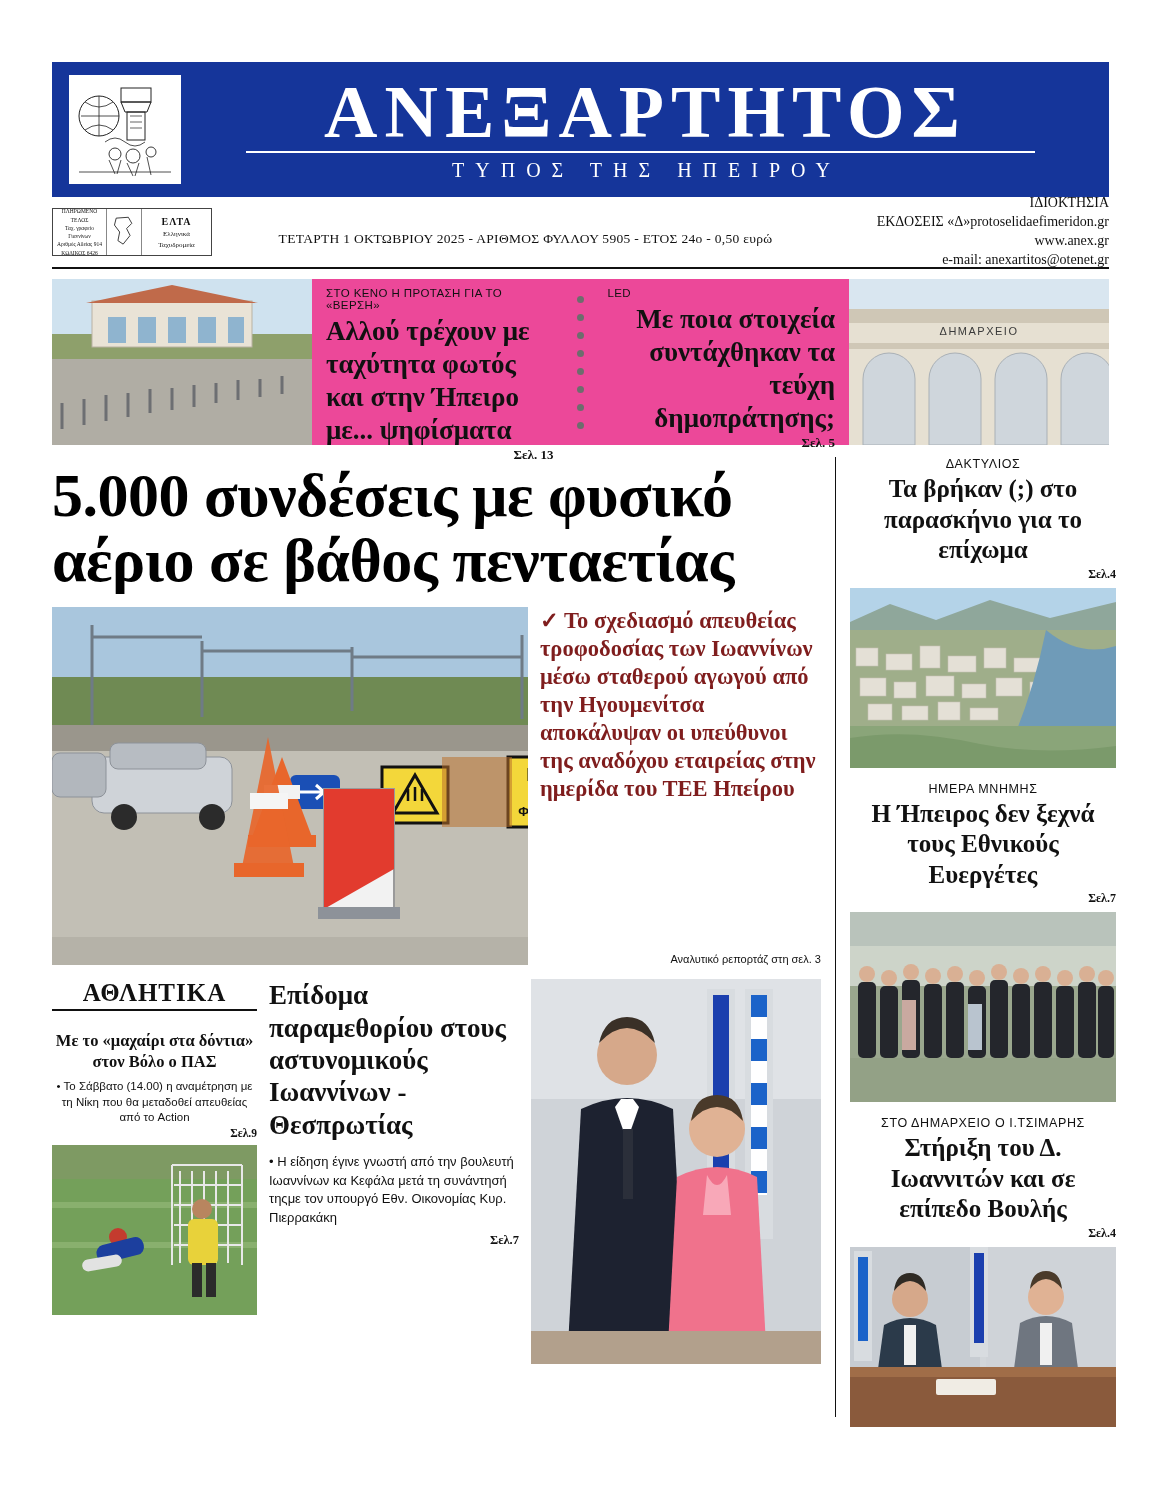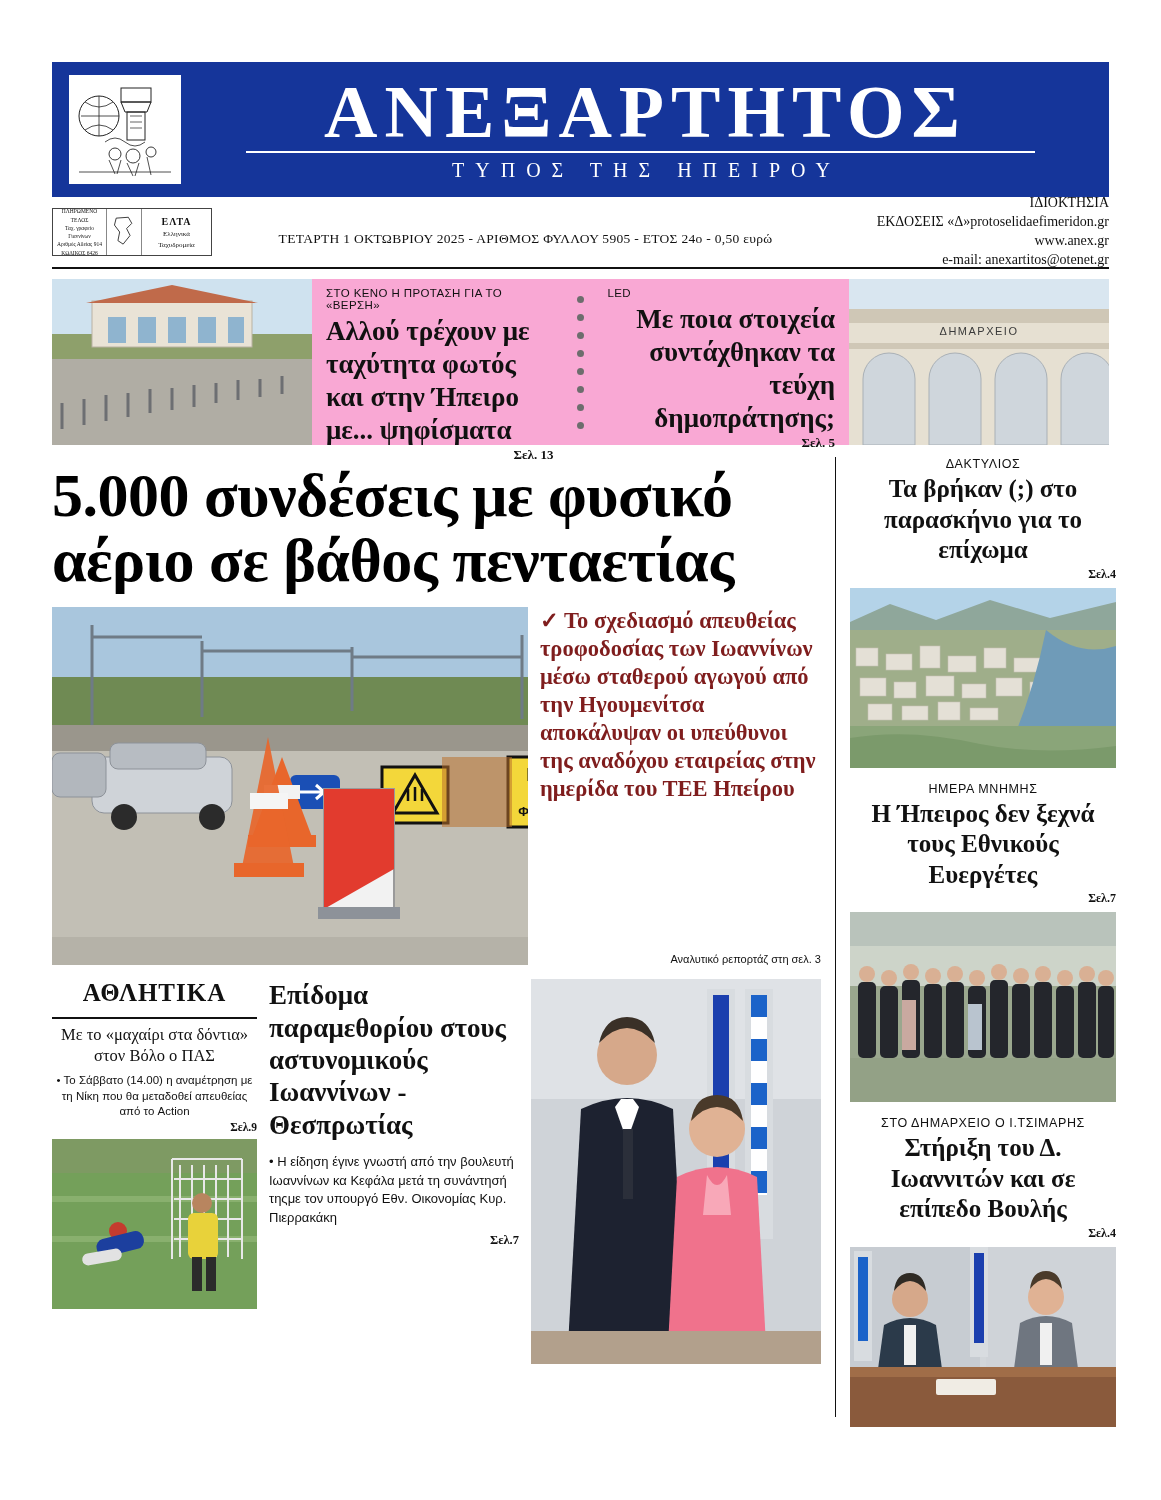--- a/index.html
+++ b/index.html
@@ -151,21 +151,21 @@
     text-align: right;
     font-size: 14px;
     line-height: 1.35;
   }
 
   
   .teaser-strip {
     display: flex;
     margin-top: 10px;
     height: 166px;
-    background: #f9a8d4;
+    background: #ec4899;
   }
   .teaser-photo {
     width: 260px;
     position: relative;
     overflow: hidden;
     background: #b9c6cf;
   }
   .teaser-photo.left { background: linear-gradient(#cfe2ef 0%, #cfe2ef 38%, #b9b6ae 38%, #a9a69e 100%); }
   .teaser-photo.right { background: linear-gradient(#d9e6f0 0%, #d9e6f0 25%, #c9c6bd 25%, #b1aea6 100%); }
   .teaser-text {
@@ -271,28 +271,28 @@
     gap: 12px;
     margin-top: 14px;
   }
   .sports-col { width: 205px; }
   .sports-title {
     text-align: center;
     font-size: 25px;
     font-weight: 700;
     letter-spacing: 1px;
     border-bottom: 2px solid #111;
-    padding-bottom: 10px;
+    padding-bottom: 2px;
   }
   .sports-head {
     text-align: center;
     font-size: 16.5px;
-    font-weight: 400;
+    font-weight: 700;
     line-height: 1.25;
-    margin-top: 6px;
+    margin-top: 20px;
   }
   .sports-bullet {
     font-size: 11.5px;
     line-height: 1.32;
     text-align: center;
     margin-top: 7px;
     font-family: "Liberation Sans", sans-serif;
   }
   .sports-page {
     text-align: right;

